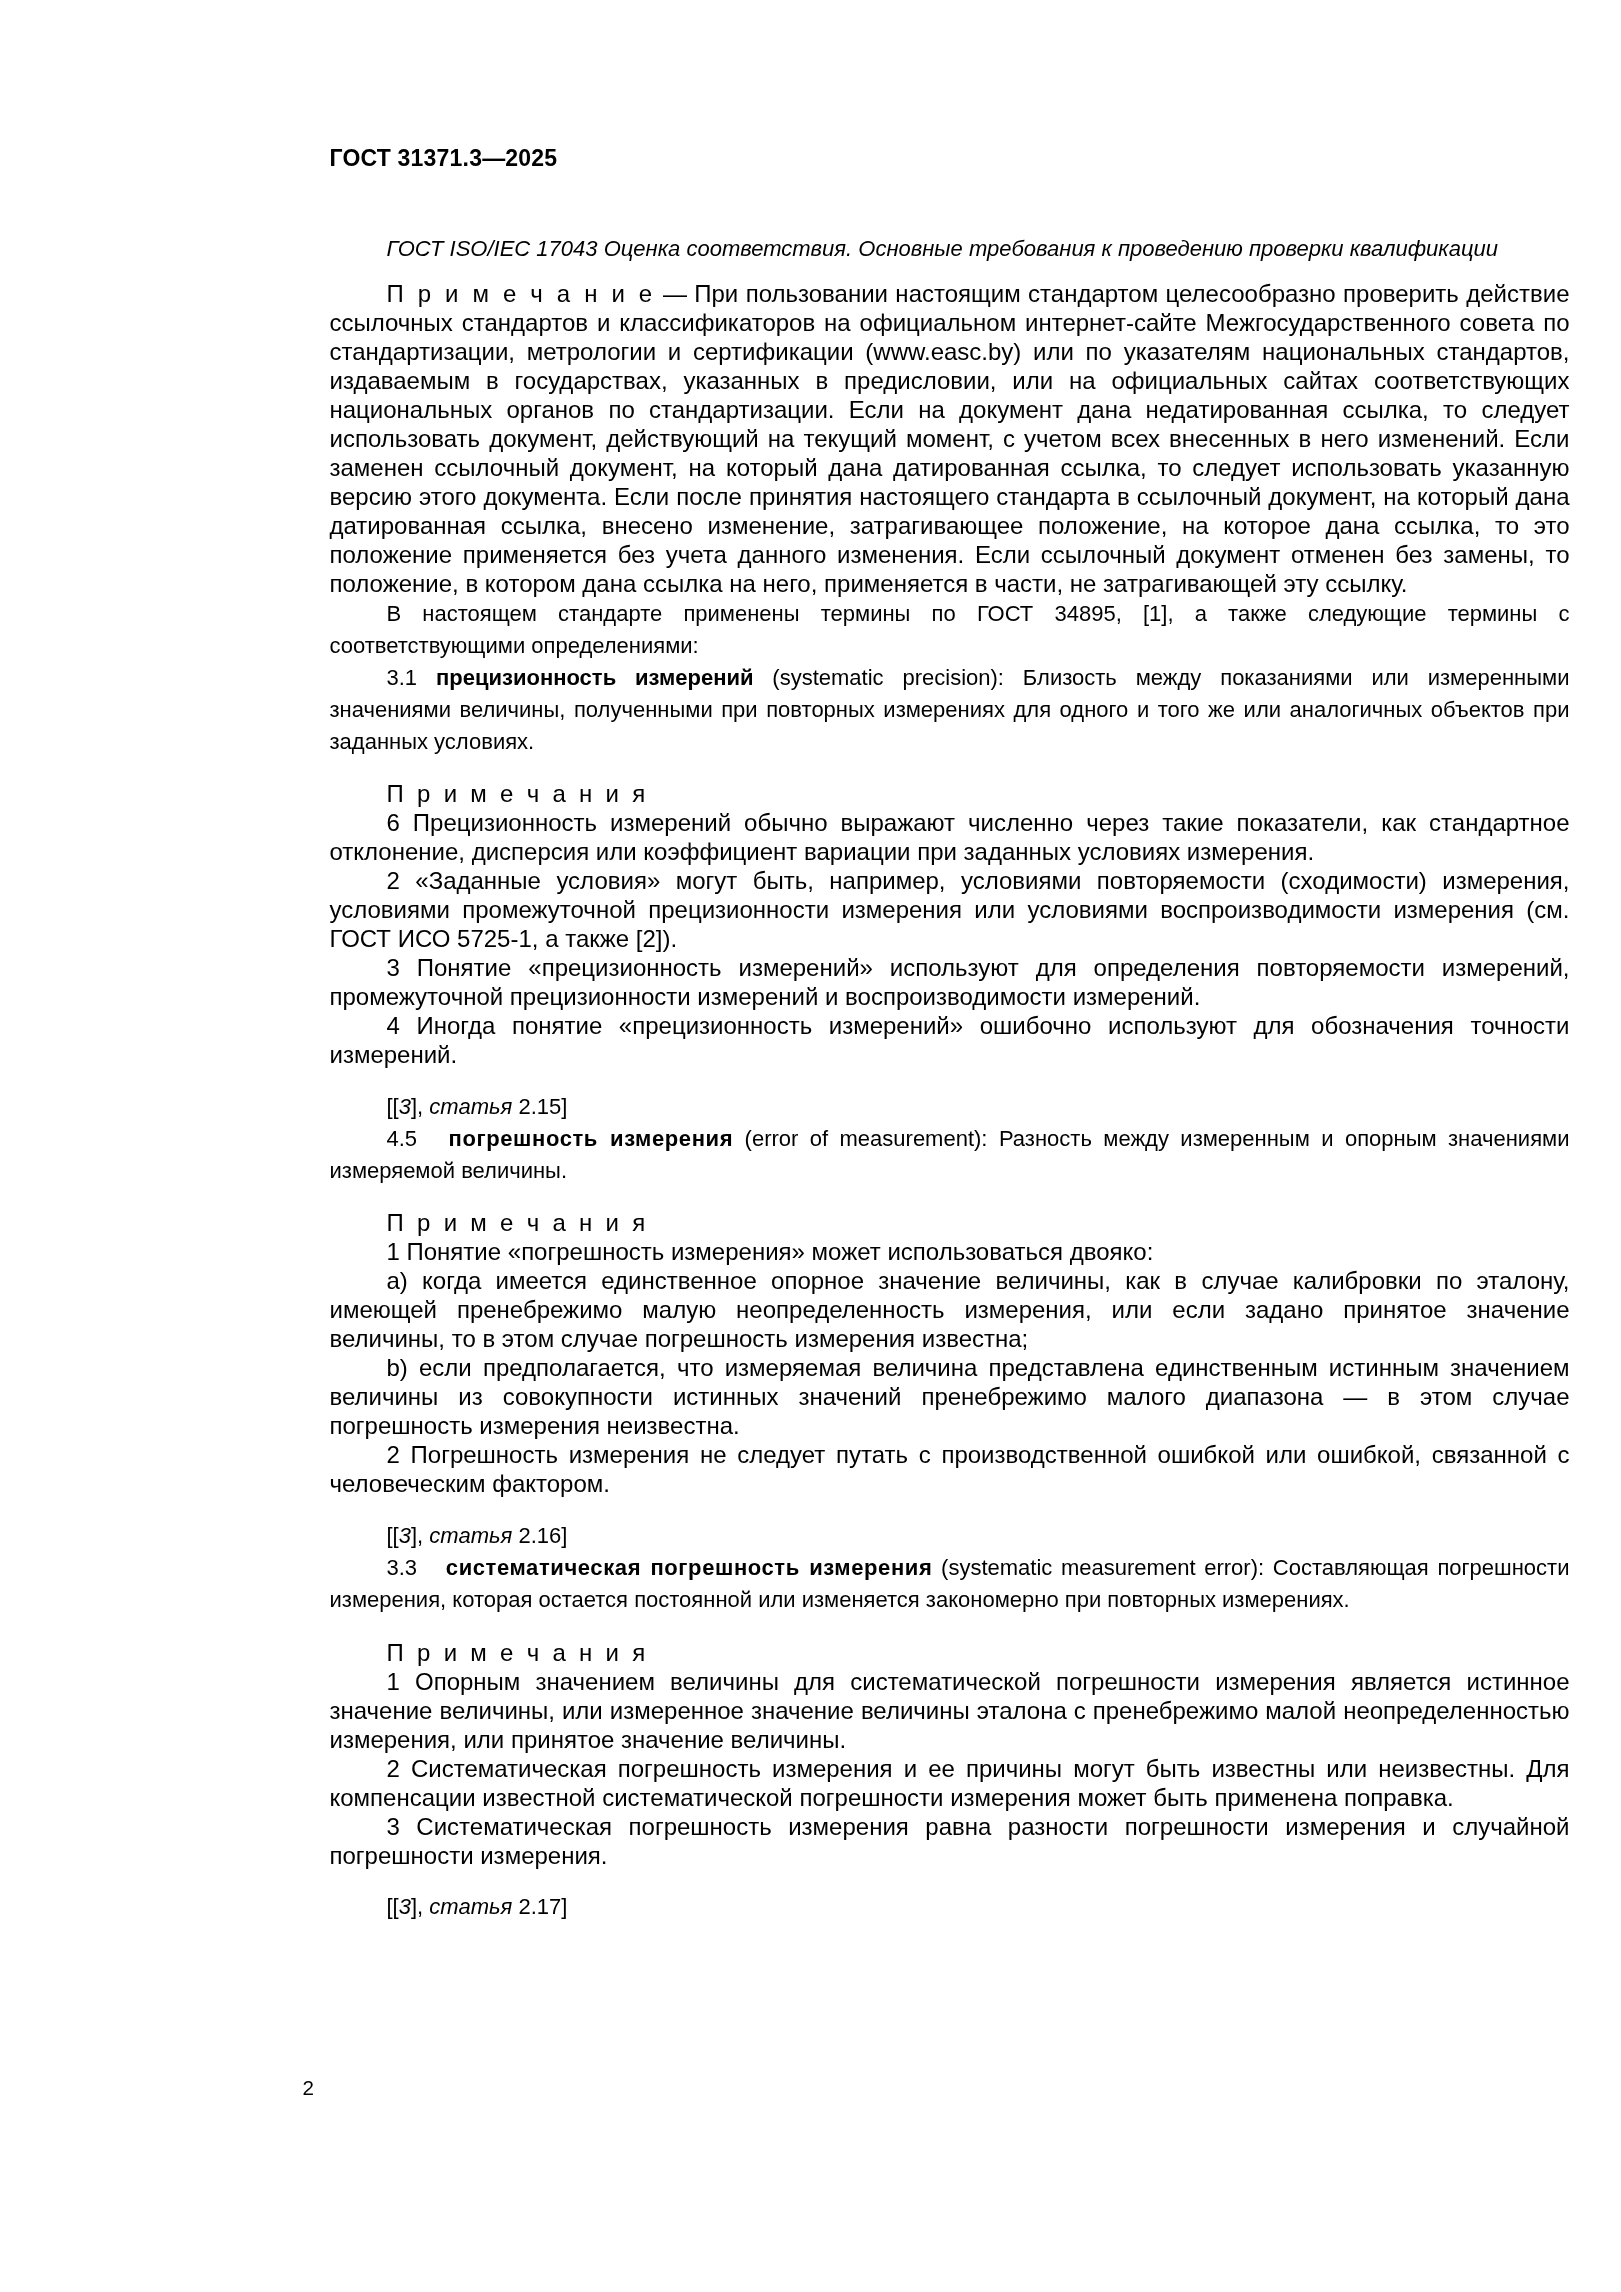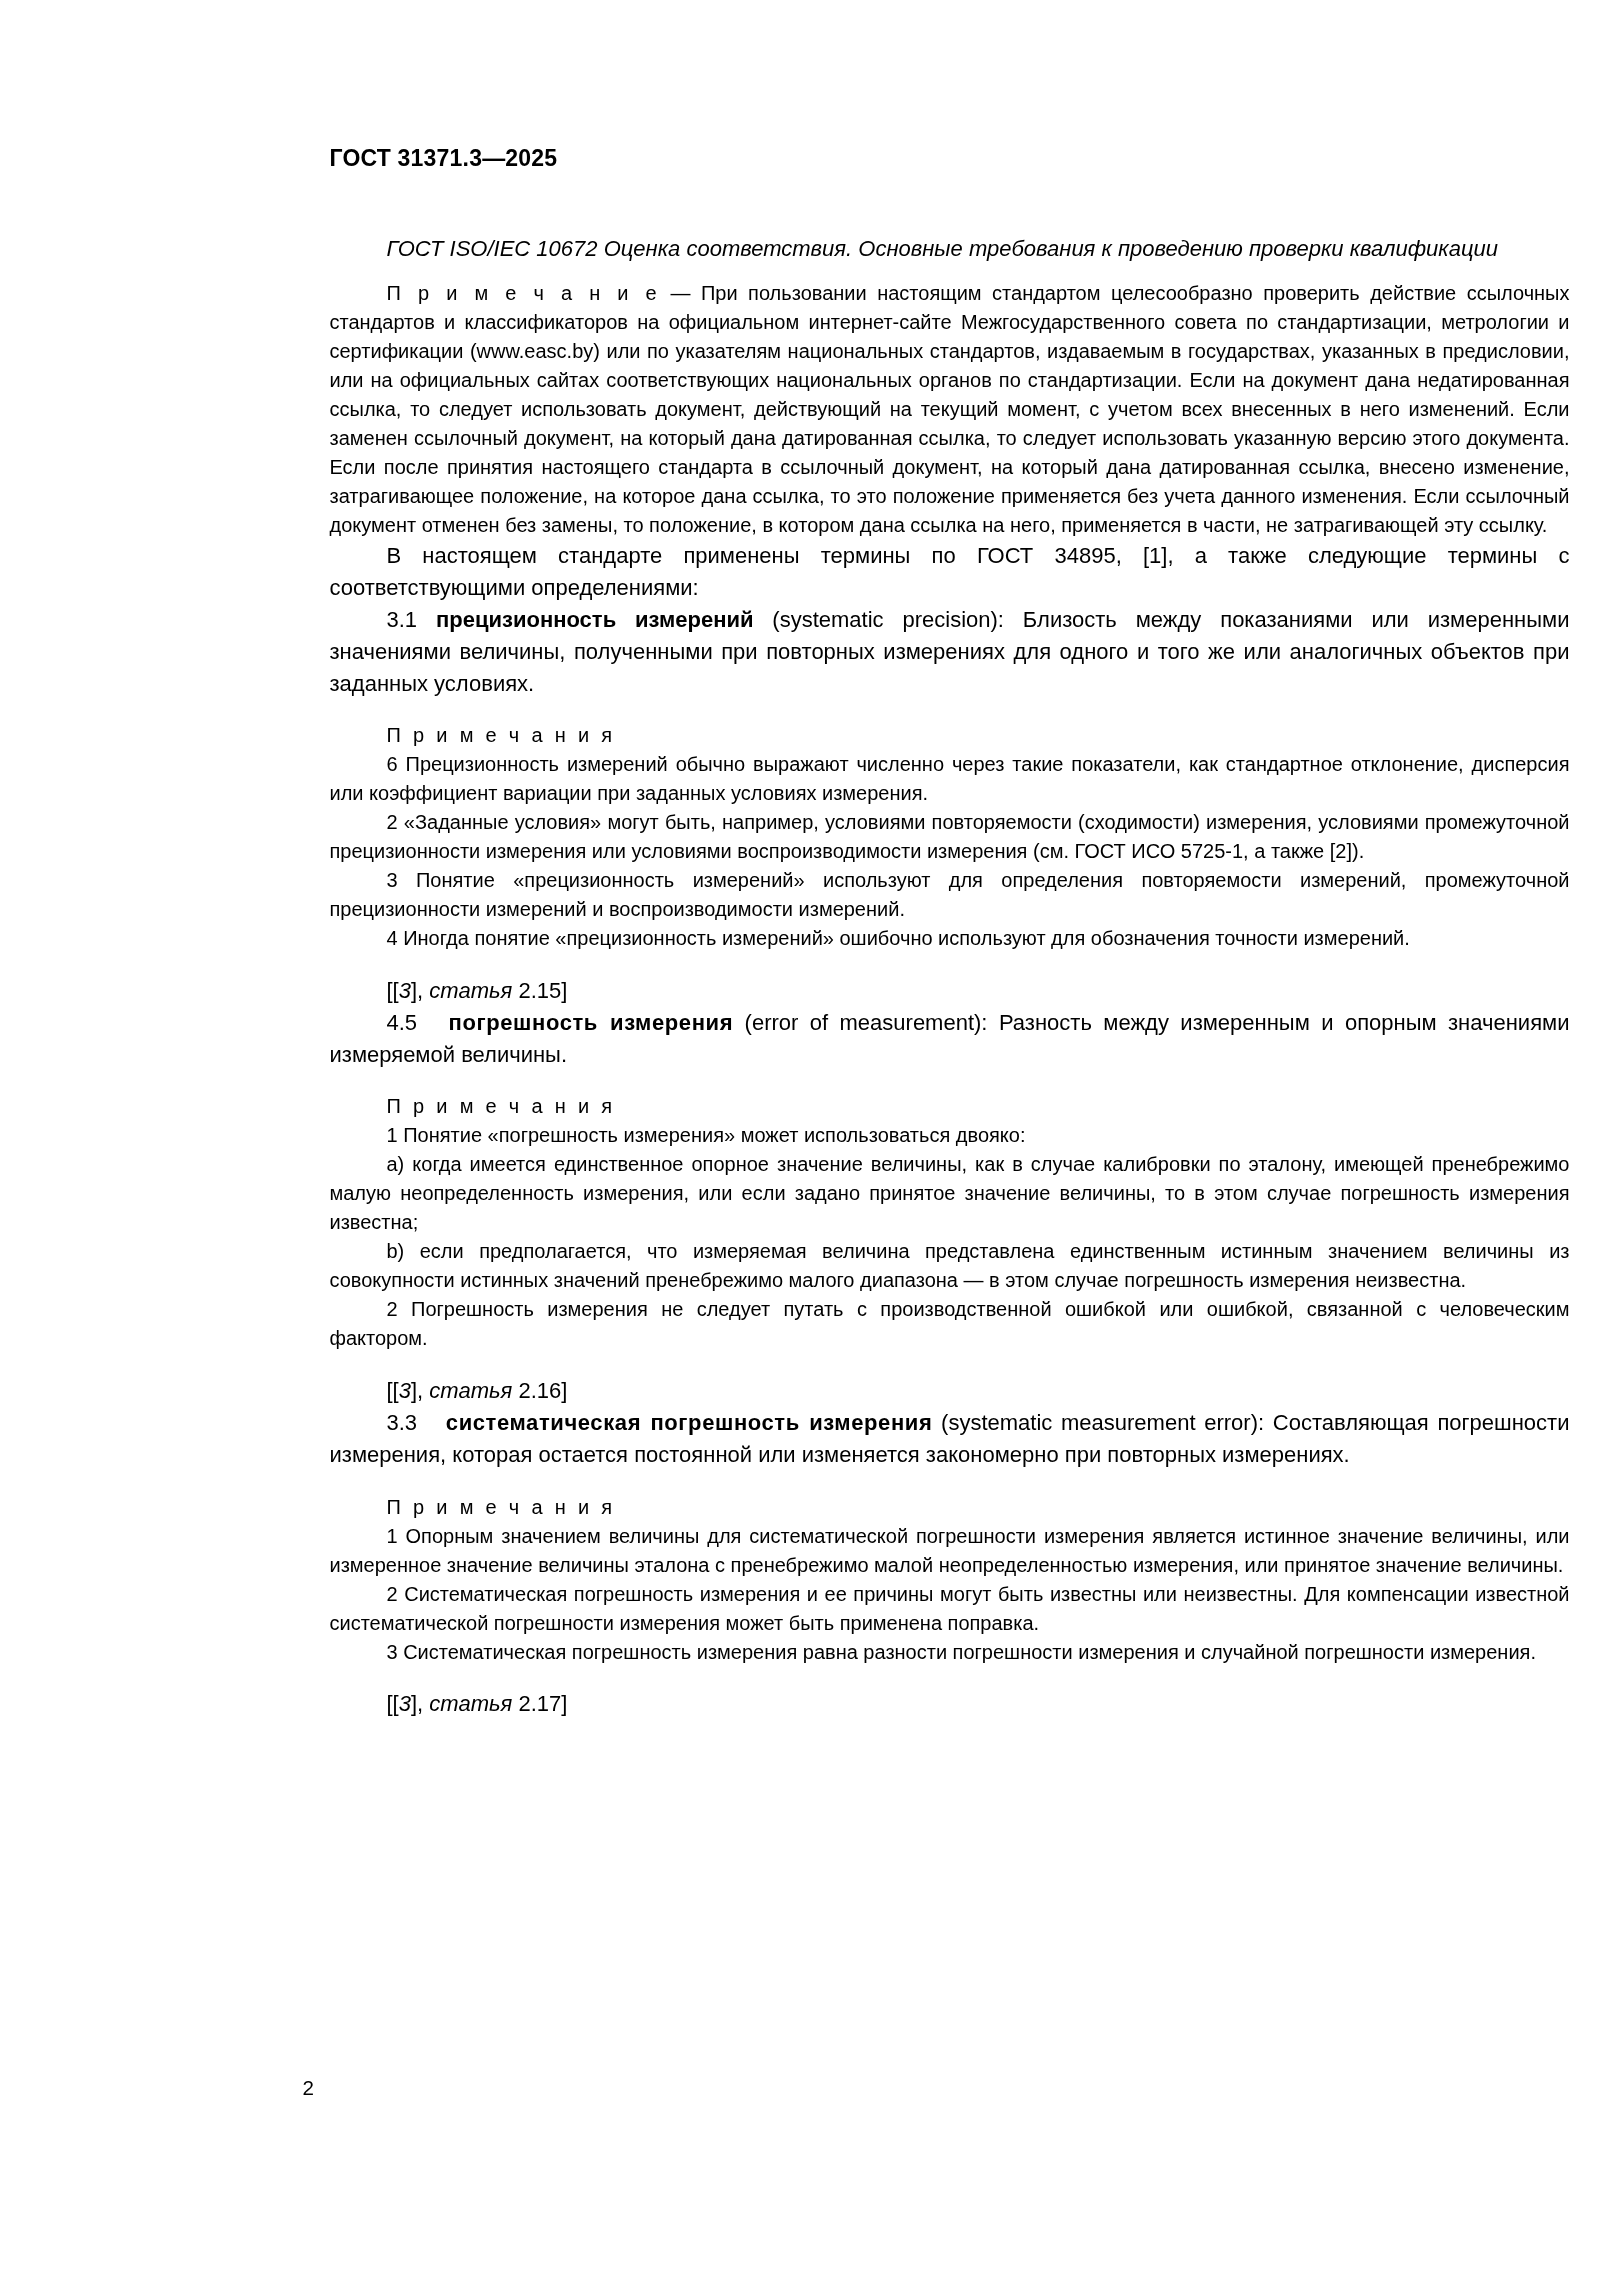--- a/index.html
+++ b/index.html
@@ -38,21 +38,21 @@
     text-align: justify;
     text-justify: inter-word;
   }
   .indent {
     text-indent: 57px;
   }
   .ref-italic {
     font-style: italic;
   }
   .note-block {
-    font-size: 20px;
+    font-size: 24px;
     line-height: 29px;
   }
   .note-label {
     letter-spacing: 3.3px;
   }
   .spaced-heading {
     letter-spacing: 3.3px;
   }
   h2.section-title {
     font-size: 25.5px;
@@ -87,21 +87,21 @@
 </style>
 </head>
 <body>
 
 <div class="page">
 
   <div class="content">
 
     <div class="header-std">ГОСТ 31371.3—2025</div>
 
-    <p class="indent ref-italic">ГОСТ ISO/IEC 10672 Оценка соответствия. Основные требования к проведению проверки квалификации</p>
+    <p class="indent ref-italic">ГОСТ ISO/IEC 17043 Оценка соответствия. Основные требования к проведению проверки квалификации</p>
 
     <div class="gap-s"></div>
 
     <p class="indent note-block"><span class="note-label">П р и м е ч а н и е</span><span> — При пользовании настоящим стандартом целесообразно проверить действие ссылочных стандартов и классификаторов на официальном интернет-сайте Межгосударственного совета по стандартизации, метрологии и сертификации (www.easc.by) или по указателям национальных стандартов, издаваемым в государствах, указанных в предисловии, или на официальных сайтах соответствующих национальных органов по стандартизации. Если на документ дана недатированная ссылка, то следует использовать документ, действующий на текущий момент, с учетом всех внесенных в него изменений. Если заменен ссылочный документ, на который дана датированная ссылка, то следует использовать указанную версию этого документа. Если после принятия настоящего стандарта в ссылочный документ, на который дана датированная ссылка, внесено изменение, затрагивающее положение, на которое дана ссылка, то это положение применяется без учета данного изменения. Если ссылочный документ отменен без замены, то положение, в котором дана ссылка на него, применяется в части, не затрагивающей эту ссылку.</span></p>
 
 
     <p class="indent">В настоящем стандарте применены термины по ГОСТ 34895, [1], а также следующие термины с соответствующими определениями:</p>
 
     <p class="indent"><span>3.1</span> <span class="term-name">прецизионность измерений</span> <span>(systematic precision):</span> <span>Близость между показаниями или измеренными значениями величины, полученными при повторных измерениях для одного и того же или аналогичных объектов при заданных условиях.</span></p>
 

